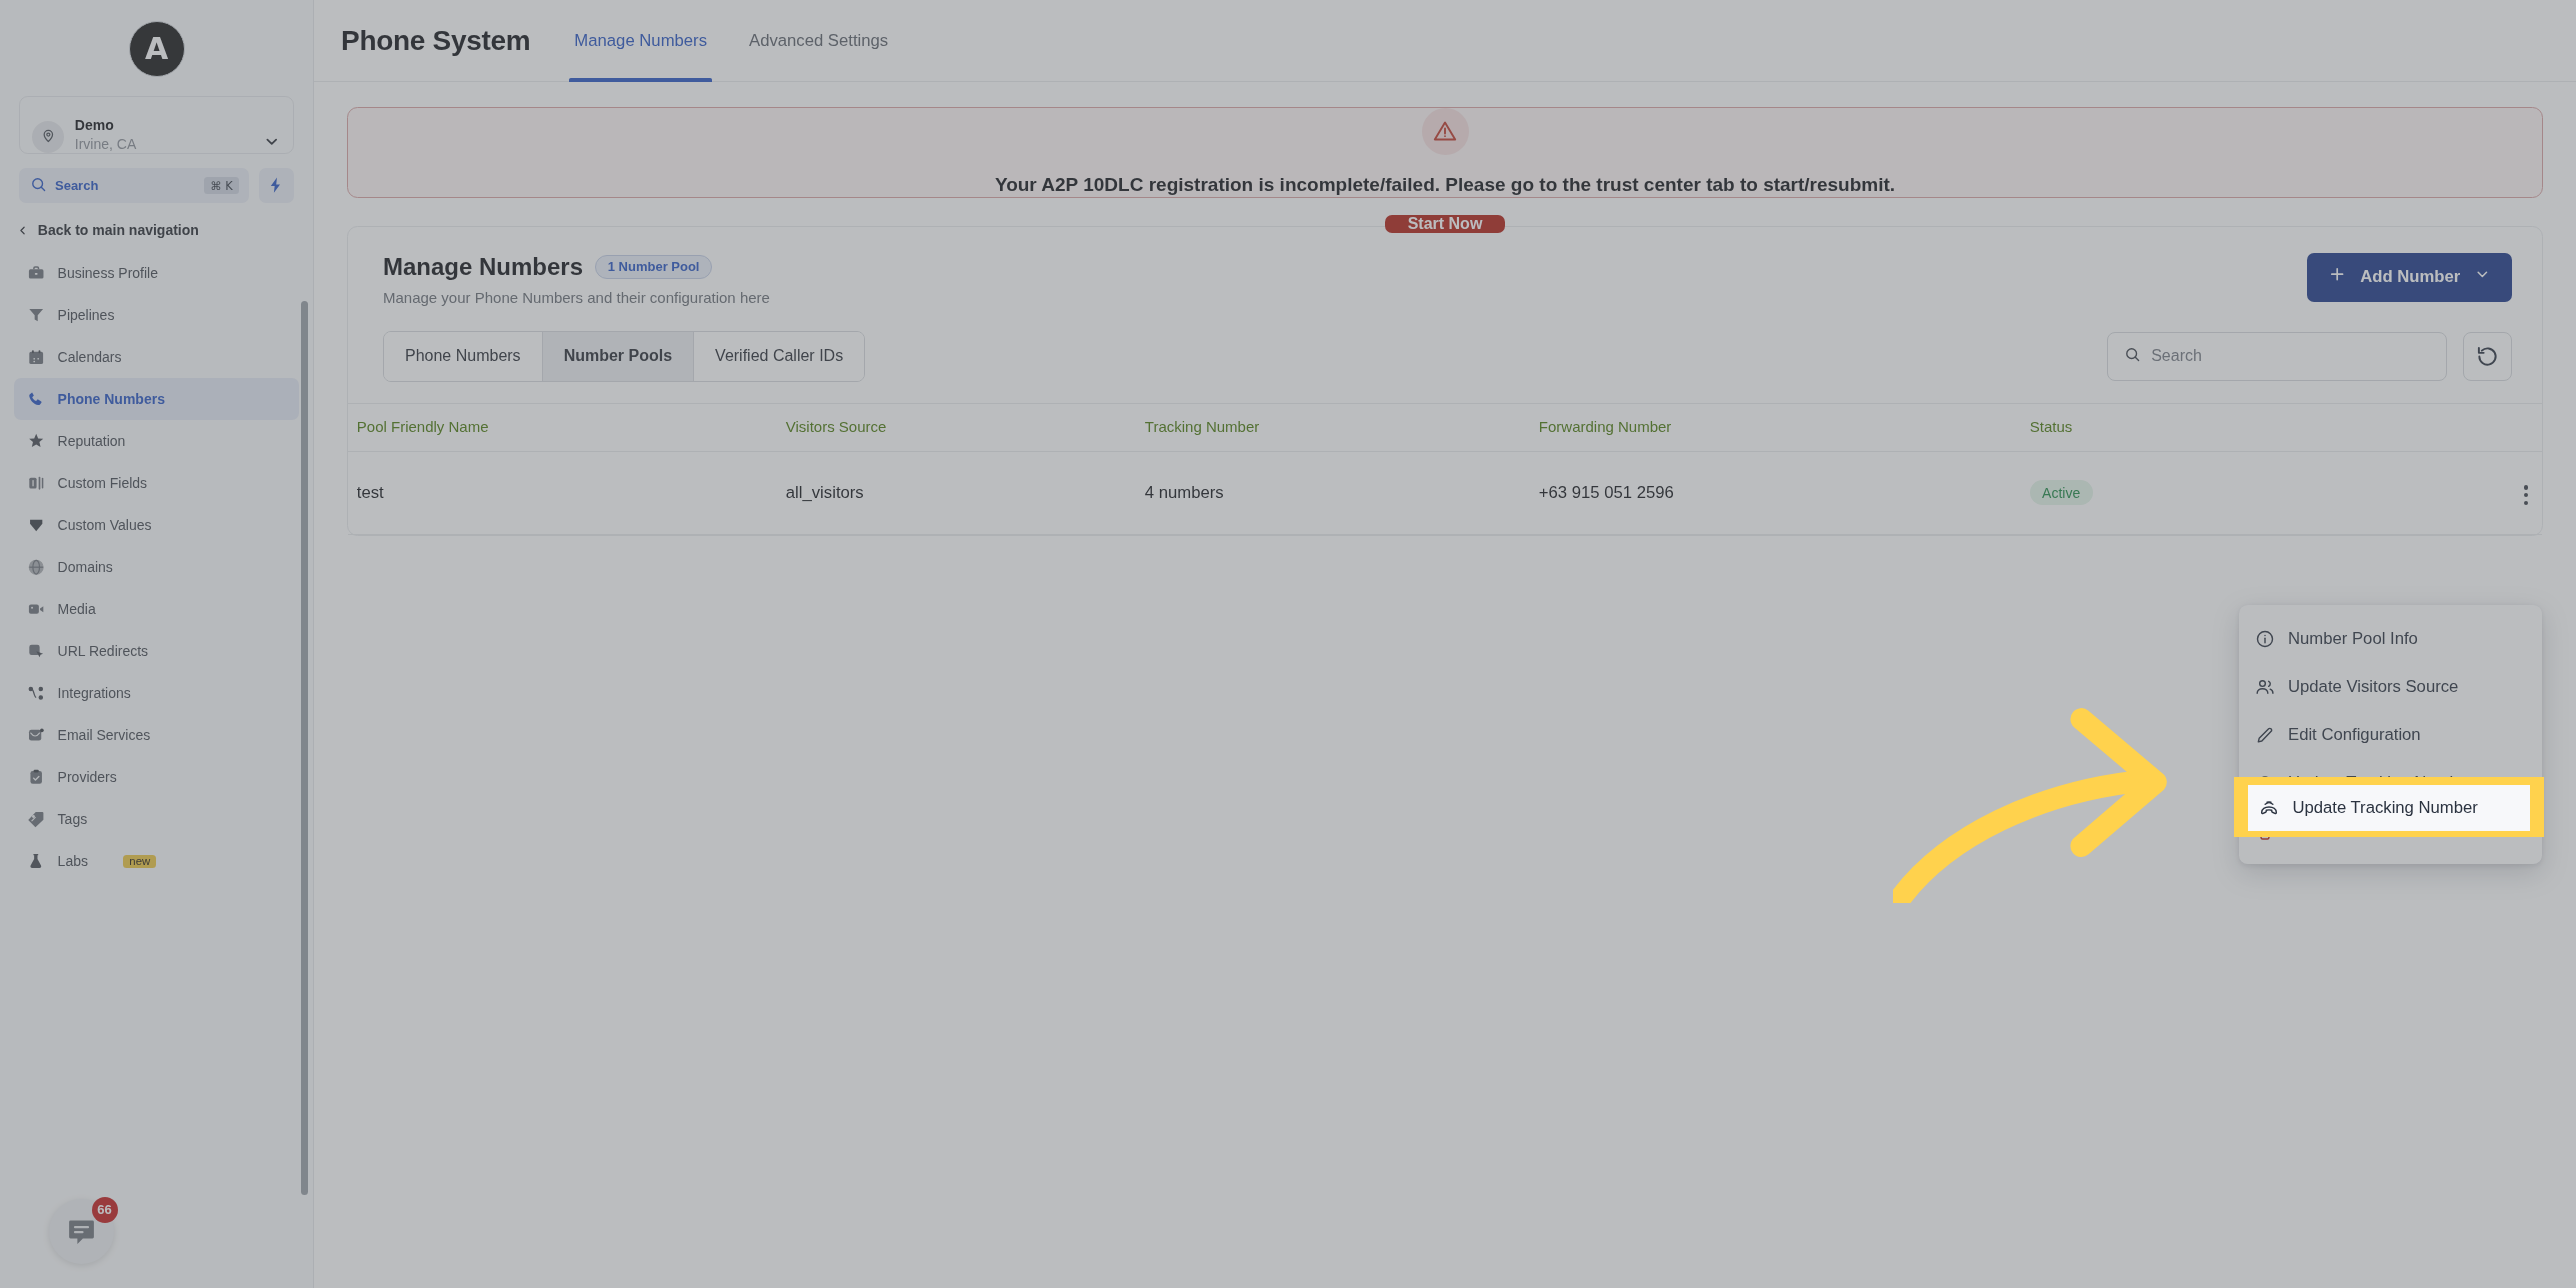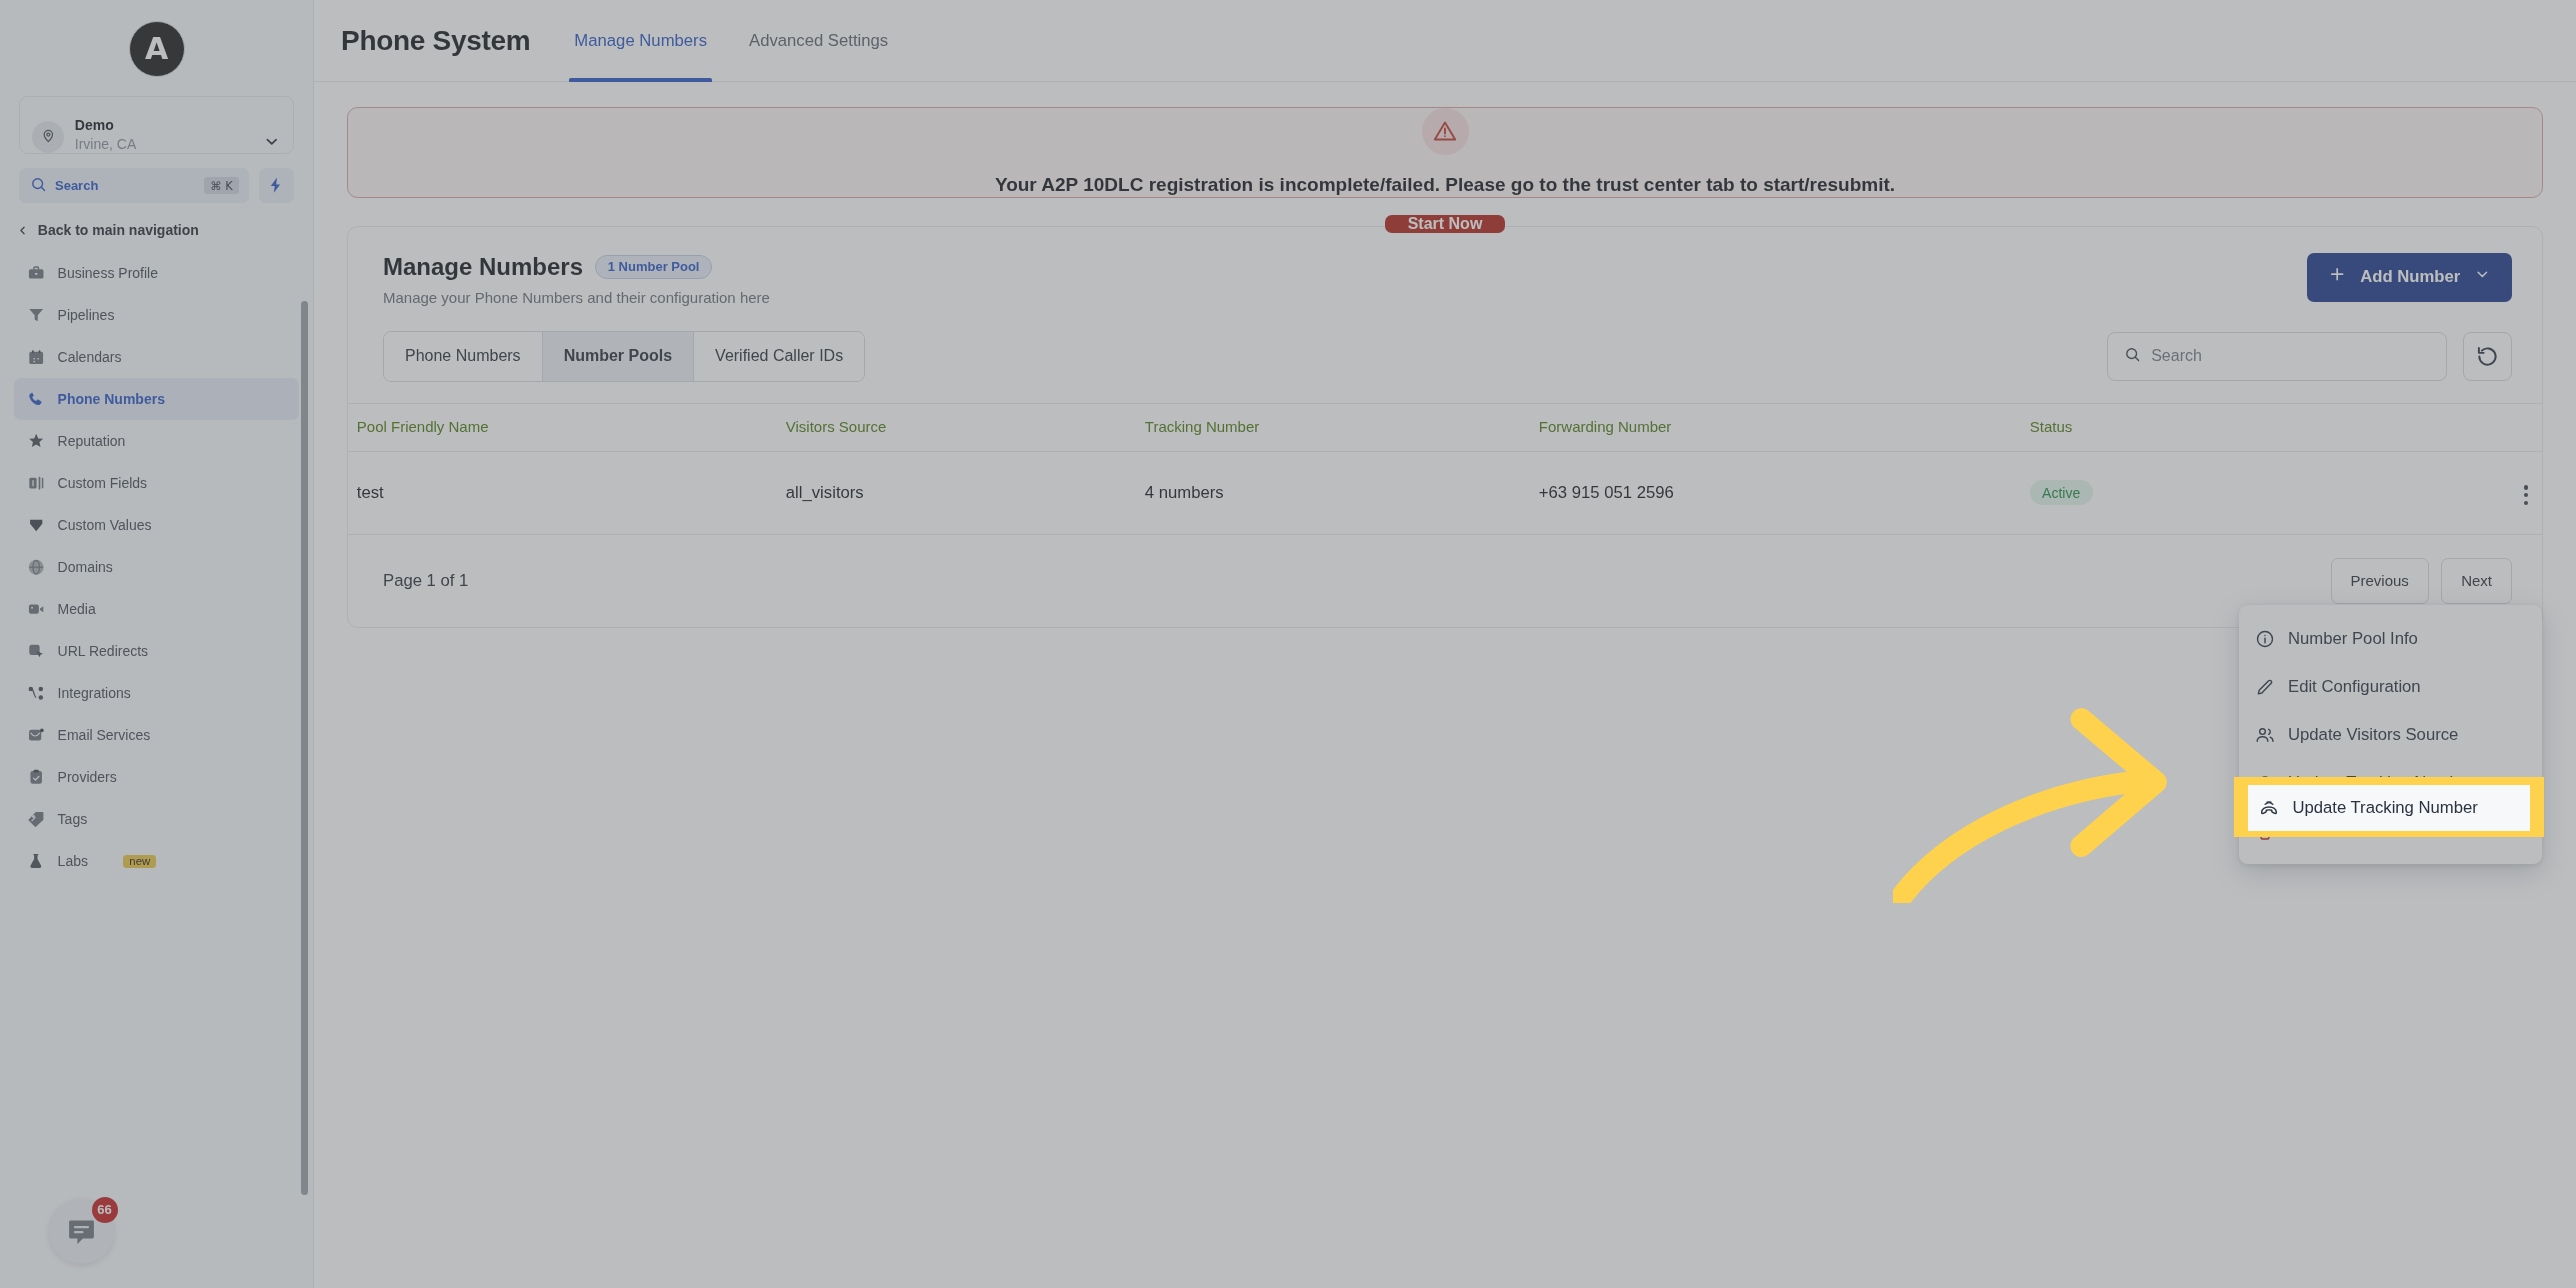--- a/index.html
+++ b/index.html
@@ -556,61 +556,54 @@
                 <span class="kebab">
                     <i></i>
                     <i></i>
                     <i></i>
                   </span>
               </td>
             </tr>
           </tbody>
         </table>
 
-        <div class="pager">
-          <span class="pager-text">Page 1 of 1</span>
-          <div class="pager-right">
-            <button class="pg-btn">Previous</button>
-            <button class="pg-btn">Next</button>
-          </div>
-        </div>
 
       </section>
     </div>
   </main>
 
   <div class="menu" id="menu-mount">
       <div class="menu-item">
         <span class="menu-ico">
           <svg width="20" height="20" viewBox="0 0 24 24" fill="none" stroke="#2b3340" stroke-width="1.7">
             <circle cx="12" cy="12" r="9"></circle>
             <line x1="12" y1="11" x2="12" y2="16.5" stroke-linecap="round"></line>
             <circle cx="12" cy="7.8" r=".9" fill="#2b3340" stroke="none"></circle>
           </svg>
         </span>
         <span>Number Pool Info</span>
       </div>
       <div class="menu-item">
         <span class="menu-ico">
-          <svg width="20" height="20" viewBox="0 0 24 24" fill="none" stroke="#2b3340" stroke-width="1.7" stroke-linejoin="round">
-            <path d="M4 20.2l1-4.2L16.4 4.6a1.9 1.9 0 0 1 2.7 0l.3.3a1.9 1.9 0 0 1 0 2.7L8.2 19.2l-4.2 1z"></path>
-          </svg>
-        </span>
-        <span>Edit Configuration</span>
-      </div>
-      <div class="menu-item">
-        <span class="menu-ico">
           <svg width="20" height="20" viewBox="0 0 24 24" fill="none" stroke="#2b3340" stroke-width="1.7" stroke-linecap="round">
             <circle cx="9" cy="7.8" r="3.4"></circle>
             <path d="M2.6 19.4c0-3.4 2.9-5.4 6.4-5.4s6.4 2 6.4 5.4"></path>
             <path d="M16.4 5.2a3.3 3.3 0 0 1 0 6"></path>
             <path d="M18.2 14.6c2 .7 3.3 2.4 3.3 4.8"></path>
           </svg>
         </span>
         <span>Update Visitors Source</span>
+      </div>
+      <div class="menu-item">
+        <span class="menu-ico">
+          <svg width="20" height="20" viewBox="0 0 24 24" fill="none" stroke="#2b3340" stroke-width="1.7" stroke-linejoin="round">
+            <path d="M4 20.2l1-4.2L16.4 4.6a1.9 1.9 0 0 1 2.7 0l.3.3a1.9 1.9 0 0 1 0 2.7L8.2 19.2l-4.2 1z"></path>
+          </svg>
+        </span>
+        <span>Edit Configuration</span>
       </div>
       <div class="menu-item">
         <span class="menu-ico">
           <svg width="20" height="20" viewBox="0 0 24 24" fill="none" stroke="#2b3340" stroke-width="1.7" stroke-linecap="round" stroke-linejoin="round">
             <path d="M3.2 17.3c0-4.2 3.9-6.6 8.8-6.6s8.8 2.4 8.8 6.6c0 1-.9 1.6-1.7 1.2l-3-1.4c-.5-.2-.8-.7-.8-1.3v-1.1c-2-.6-4.6-.6-6.6 0v1.1c0 .6-.3 1.1-.8 1.3l-3 1.4c-.8.4-1.7-.2-1.7-1.2z"></path>
             <path d="M7.4 7.6a6.8 6.8 0 0 1 9.2 0"></path>
             <path d="M9.7 5.1a10.3 10.3 0 0 1 4.6 0"></path>
           </svg>
         </span>
         <span>Update Tracking Number</span>

